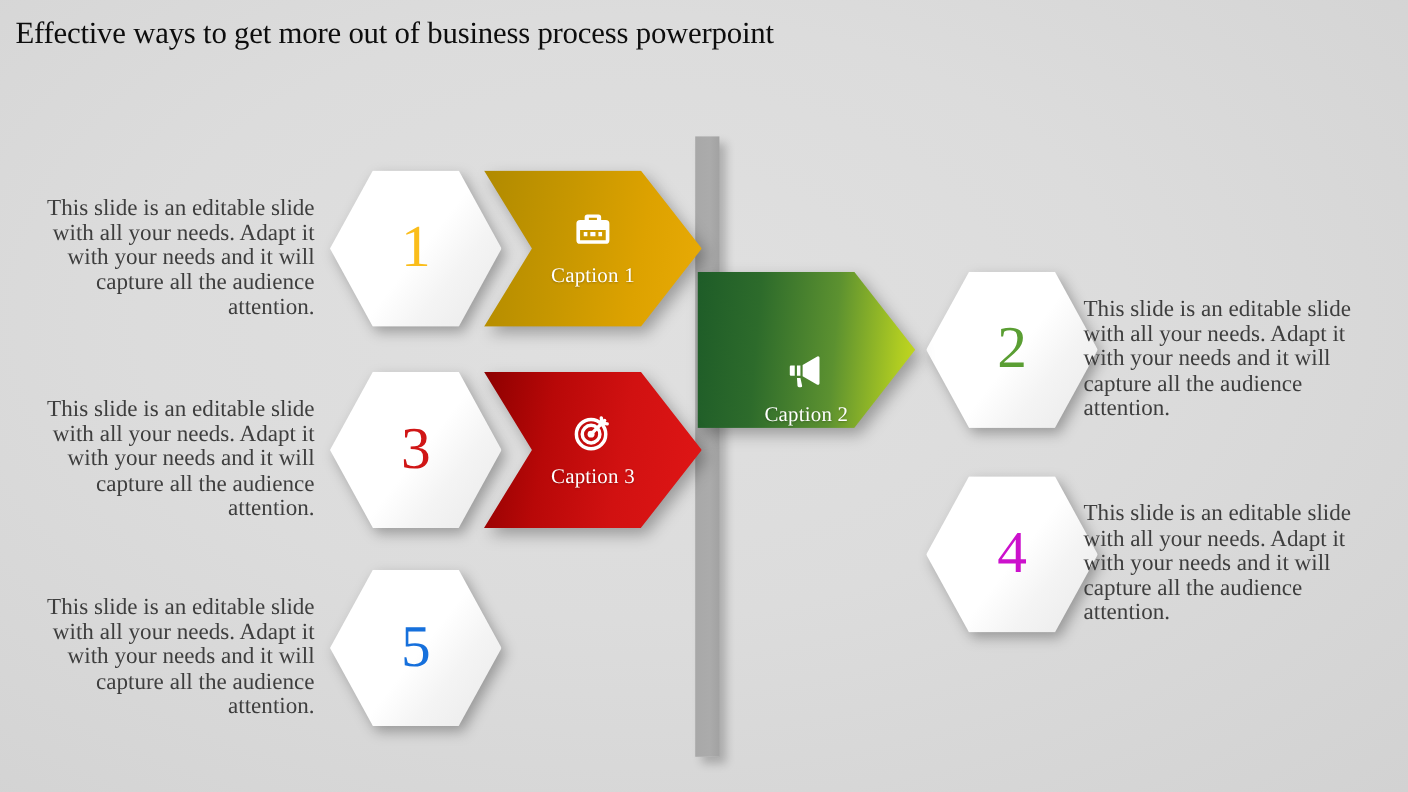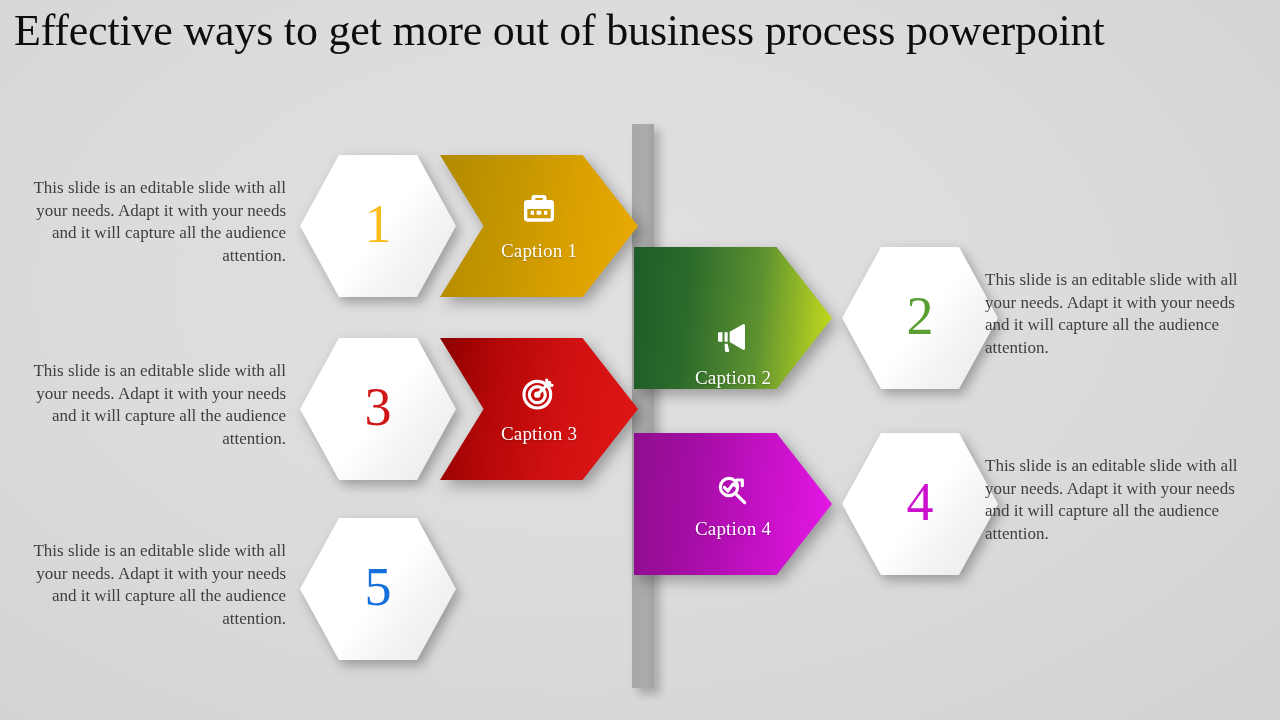--- a/index.html
+++ b/index.html
@@ -21,21 +21,21 @@
     overflow: hidden;
   }
 
   
   .title {
     position: absolute;
     left: 14px;
     top: 8px;
     width: 1250px;
     font-family: "Liberation Serif", serif;
-    font-size: 44px;
+    font-size: 28px;
     line-height: 46px;
     color: #0d0d0d;
     letter-spacing: -0.2px;
     white-space: nowrap;
   }
 
   
   .center-bar {
     position: absolute;
     left: 632px;
@@ -116,21 +116,21 @@
     color: #ffffff;
     text-shadow: 0 1px 2px rgba(0,0,0,0.25);
     letter-spacing: 0.2px;
   }
 
   
   .desc {
     position: absolute;
     width: 268px;
     font-family: "Liberation Serif", serif;
-    font-size: 17px;
+    font-size: 21px;
     line-height: 22.5px;
     color: #3e3e3e;
   }
   .desc.right-align { text-align: right; }
   .desc.left-align  { text-align: left; }
 </style>
 </head>
 <body>
 
 <div class="slide">
@@ -200,33 +200,20 @@
             <path d="M11 13 18.4 5.6" stroke-linecap="round"></path>
             <path d="M16.6 4.2l.4 2.8 2.8.4" stroke-linejoin="round" stroke-linecap="round"></path>
           </svg>
         </span>
         <span class="cap-label">Caption 3</span>
       </div>
     </div>
   </div>
 
   <div class="row row-right" style="top:433px;">
-    <div class="capwrap" style="left:14px; top:0px; z-index:3;">
-      <div class="cap dir-right-flat" style="background:linear-gradient(95deg,#8e0d8e 0%,#a40da4 30%,#c711c7 66%,#e618e6 100%);">
-        <span class="cap-icon">
-          <svg viewBox="0 0 24 24" fill="none" stroke="#ffffff" stroke-width="1.9" xmlns="http://www.w3.org/2000/svg">
-            <circle cx="9.6" cy="11.4" r="5.2"></circle>
-            <path d="M13.4 15.2 19 20.8" stroke-linecap="round"></path>
-            <path d="M6.8 11.6l2.1 2.2 3.2-4.3 2.1 1.6" stroke-linecap="round" stroke-linejoin="round"></path>
-            <path d="M14.2 7.2h3.4v3.4" stroke-linecap="round" stroke-linejoin="round"></path>
-          </svg>
-        </span>
-        <span class="cap-label">Caption 4</span>
-      </div>
-    </div>
 
     <div class="hexwrap" style="left:222px; top:0px;">
       <div class="hex">
         <span class="hex-num" style="color:#CC11CC;">4</span>
       </div>
     </div>
 
     <div class="desc left-align" style="left:365px; top:22px;">This slide is an editable slide with all your needs. Adapt it with your needs and it will capture all the audience attention.</div>
   </div>
 

